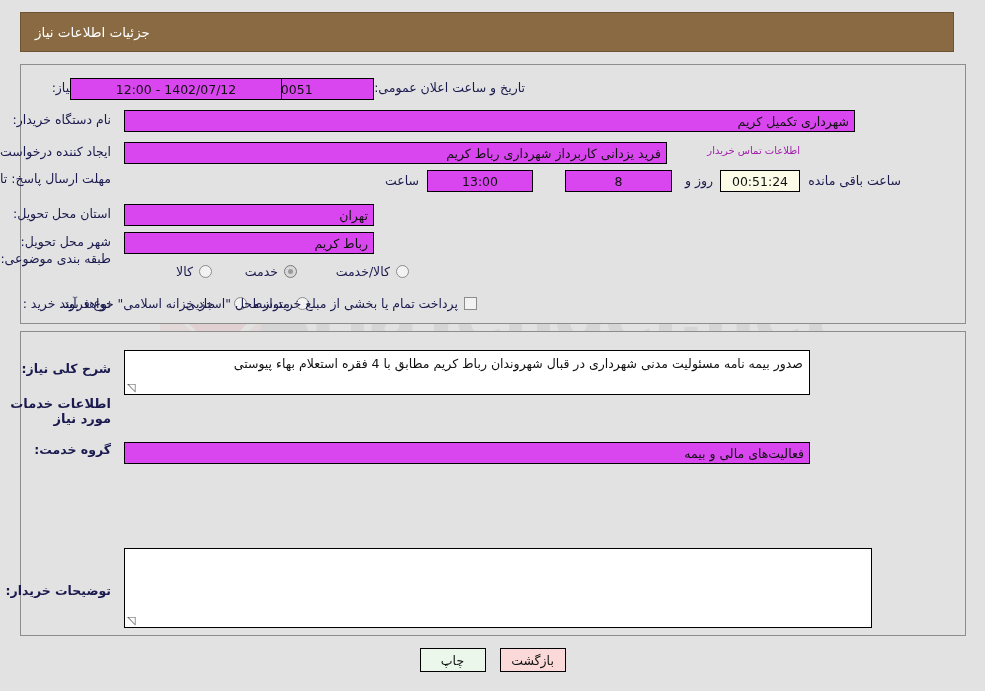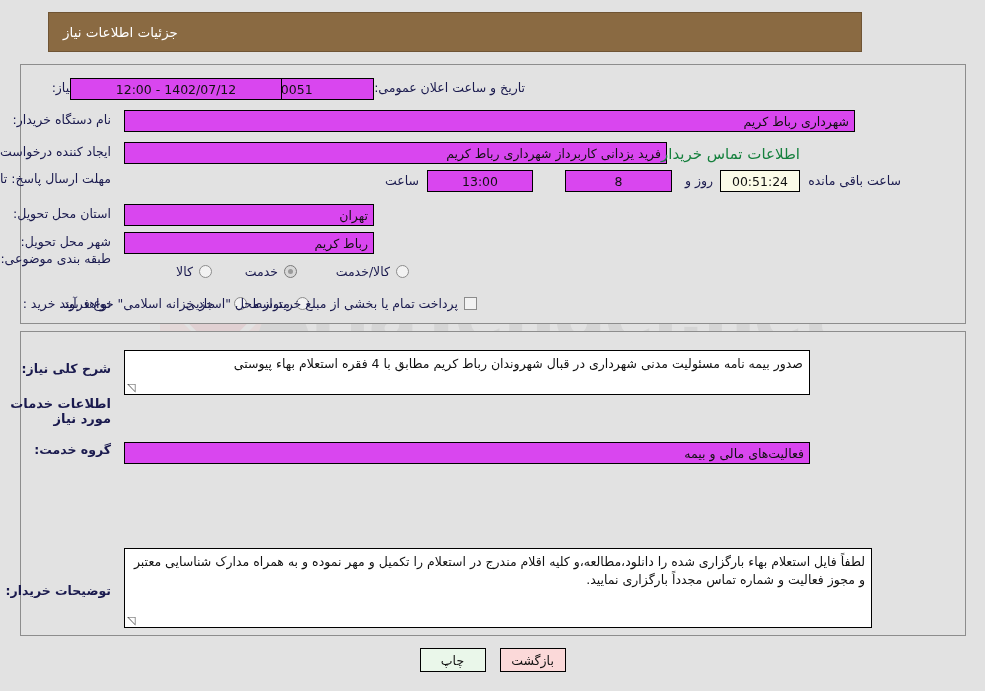--- a/index.html
+++ b/index.html
@@ -58,31 +58,30 @@
     left: 32px; top: 60px;
     width: 52px; height: 52px;
     background: #dca9ae;
     transform: rotate(45deg);
   }
 
   
   .header-bar {
     position: absolute;
     left: 20px; top: 12px;
-    width: 814px; height: 40px;
+    width: 934px; height: 40px;
     background: #8a6a42;
     border: 1px solid #6f5434;
     color: #ffffff;
     display: flex;
     align-items: center;
     justify-content: flex-start;
     padding-left: 0;
     padding-right: 4px;
     z-index: 3;
-    margin-left: 28px;
   }
   .header-bar .title {
     margin-right: auto;
     padding-left: 14px;
     font-size: 13.5px;
     color: #fff;
     white-space: nowrap;
   }
 
   
@@ -116,22 +115,22 @@
     display: flex;
     align-items: center;
     padding: 0 5px;
     overflow: hidden;
   }
   .field.ta-center { justify-content: center; }
   .field.ta-right  { justify-content: flex-start; }
   .field.cream { background: #fbfbe8; }
 
   .link {
-    color: #15803d;
-    font-size: 15px;
+    color: #a21caf;
+    font-size: 10px;
     text-decoration: none;
     cursor: pointer;
     white-space: nowrap;
   }
 
   
   .radio-grp { display: flex; align-items: center; gap: 6px; }
   .radio {
     width: 13px; height: 13px;
     border-radius: 50%;
@@ -258,21 +257,21 @@
   <div class="field ta-center" style="position:absolute; right:611px; top:78px; width:250px; z-index:4;">1102095377000051</div>
 
   <div class="row" style="right:460px; top:80px; z-index:4;">
     <span class="lbl">تاریخ و ساعت اعلان عمومی:</span>
   </div>
   <div class="field ta-center" style="position:absolute; right:703px; left:104px; top:78px; width:212px; z-index:4;">1402/07/12 - 12:00</div>
 
   <div class="row" style="right:874px; top:112px; z-index:4;">
     <span class="lbl">نام دستگاه خریدار:</span>
   </div>
-  <div class="field ta-right" style="position:absolute; right:130px; top:110px; width:731px; z-index:4;">شهرداری رباط کریم</div>
+  <div class="field ta-right" style="position:absolute; right:130px; top:110px; width:731px; z-index:4;">شهرداری تکمیل کریم</div>
 
   <div class="row" style="right:874px; top:144px; z-index:4;">
     <span class="lbl">ایجاد کننده درخواست:</span>
   </div>
   <div class="field ta-right" style="position:absolute; right:318px; top:142px; width:543px; z-index:4;">فرید یزدانی کاربرداز شهرداری رباط کریم</div>
   <a class="link" style="position:absolute; right:185px; top:145px; z-index:4;">اطلاعات تماس خریدار</a>
 
   <div class="row" style="right:874px; top:168px; width:110px; white-space:normal; display:block; z-index:4;">
     <span class="lbl">مهلت ارسال پاسخ: تا تاریخ:</span>
   </div>
@@ -356,21 +355,20 @@
         <td>بیمه</td>
         <td>نفر</td>
         <td>200000</td>
         <td>1402/07/25</td>
       </tr>
     </tbody>
   </table>
 
   <span class="lbl lbl-bold" style="position:absolute; right:874px; top:583px; z-index:4;">توضیحات خریدار:</span>
   <div class="ta" style="position:absolute; right:113px; top:548px; width:748px; height:80px; z-index:4;">
-    <span>لطفاً فایل استعلام بهاء بارگزاری شده را دانلود،مطالعه،و کلیه اقلام مندرج در استعلام را تکمیل و مهر نموده و به همراه مدارک شناسایی معتبر و مجوز فعالیت و شماره تماس مجدداً بارگزاری نمایید.</span>
     <span class="grip">◸</span>
   </div>
 
   <div class="btnrow">
     <div class="btn back">بازگشت</div>
     <div class="btn print">چاپ</div>
   </div>
 
 </div>
 

